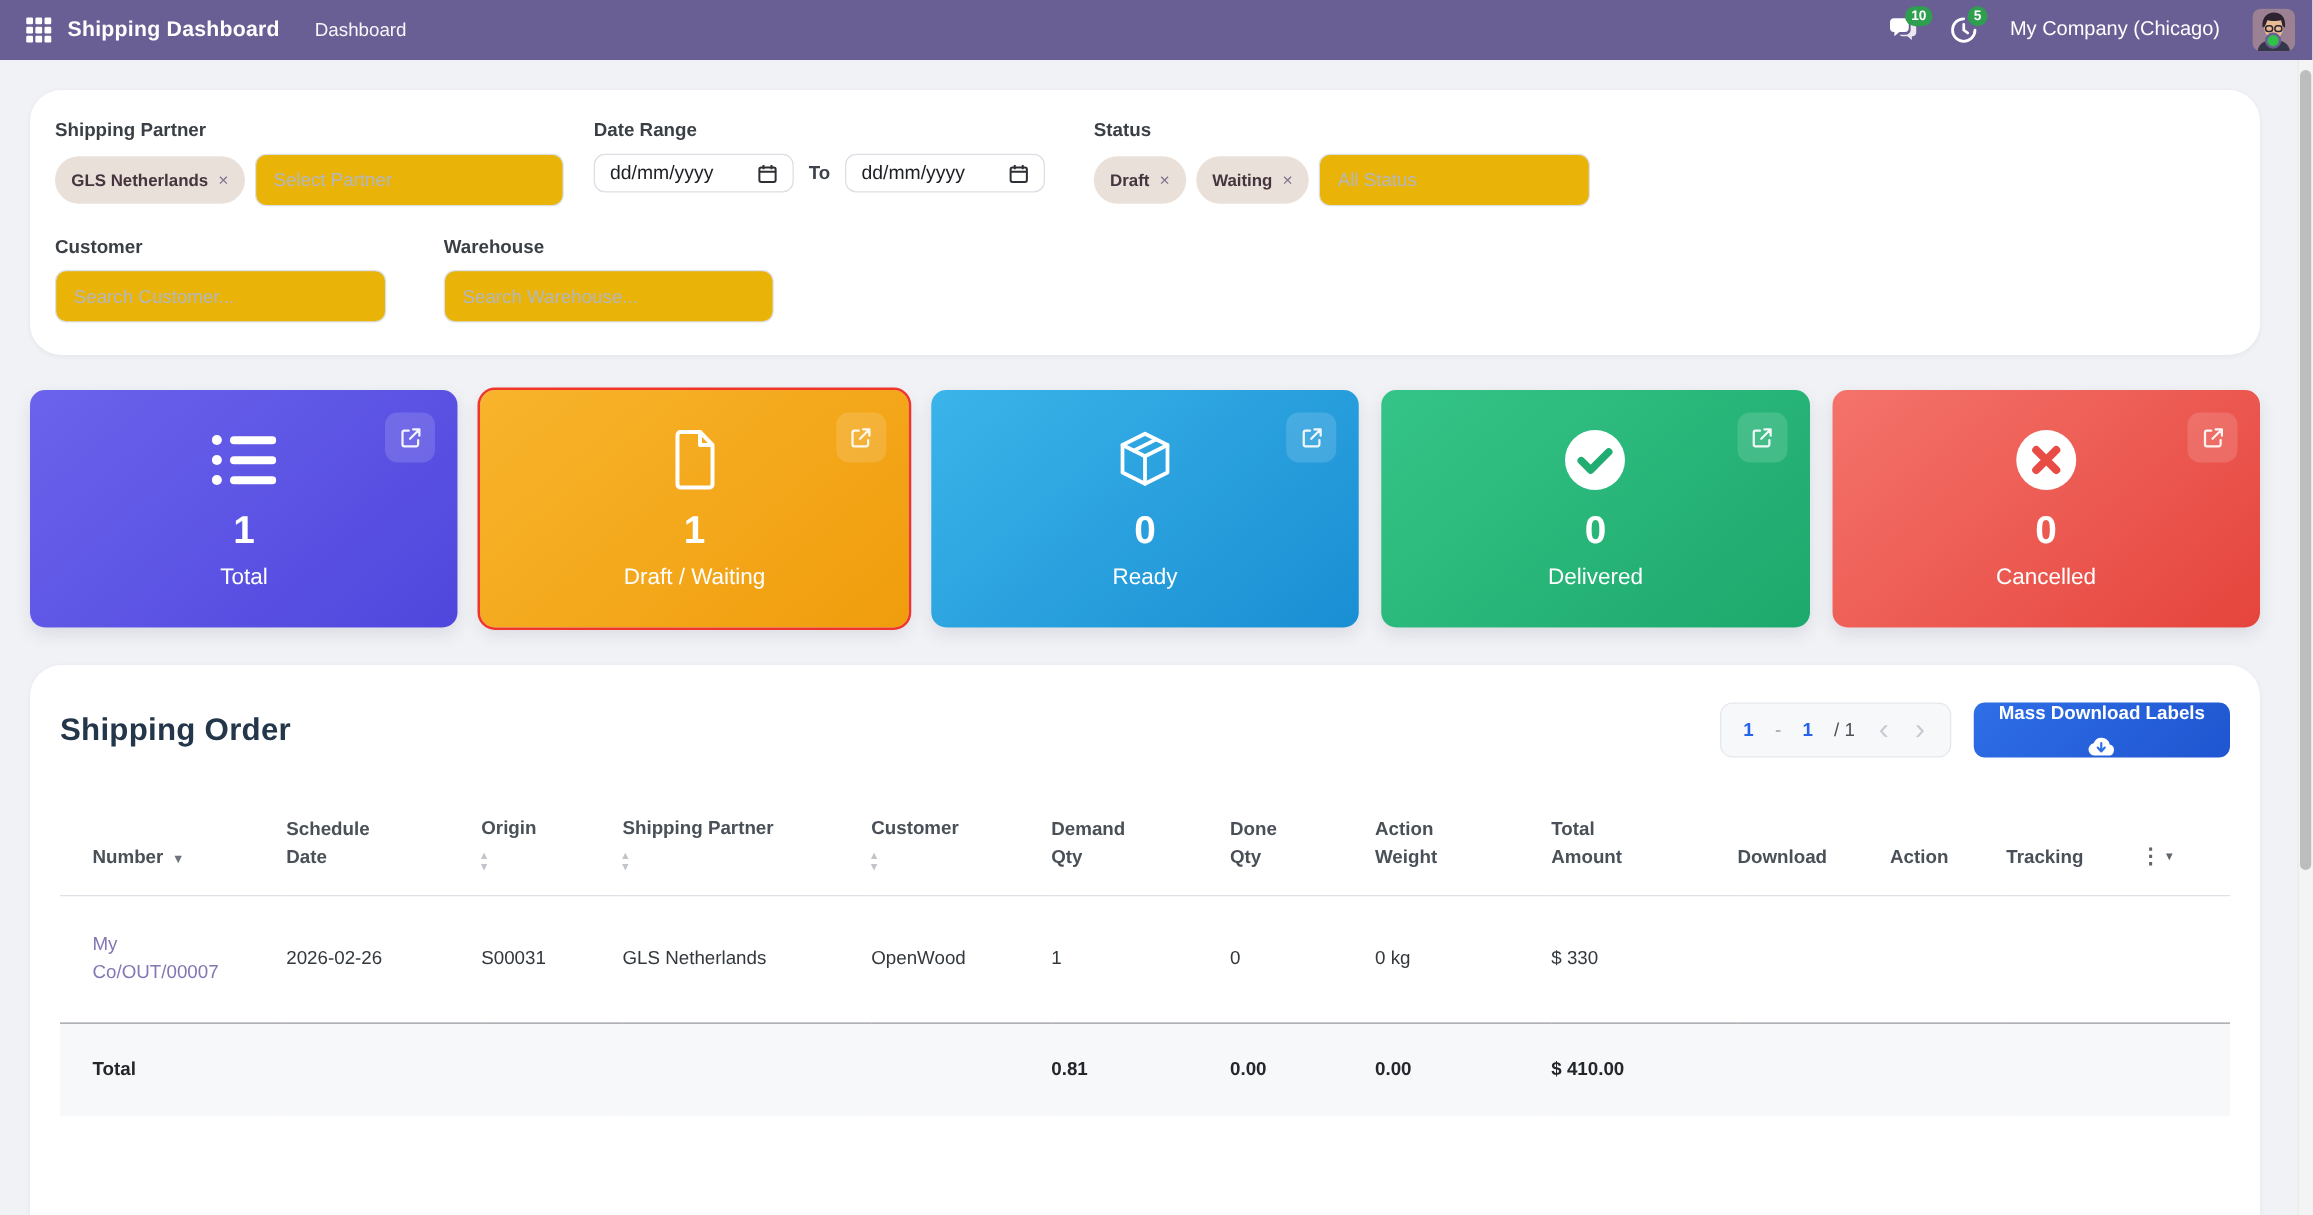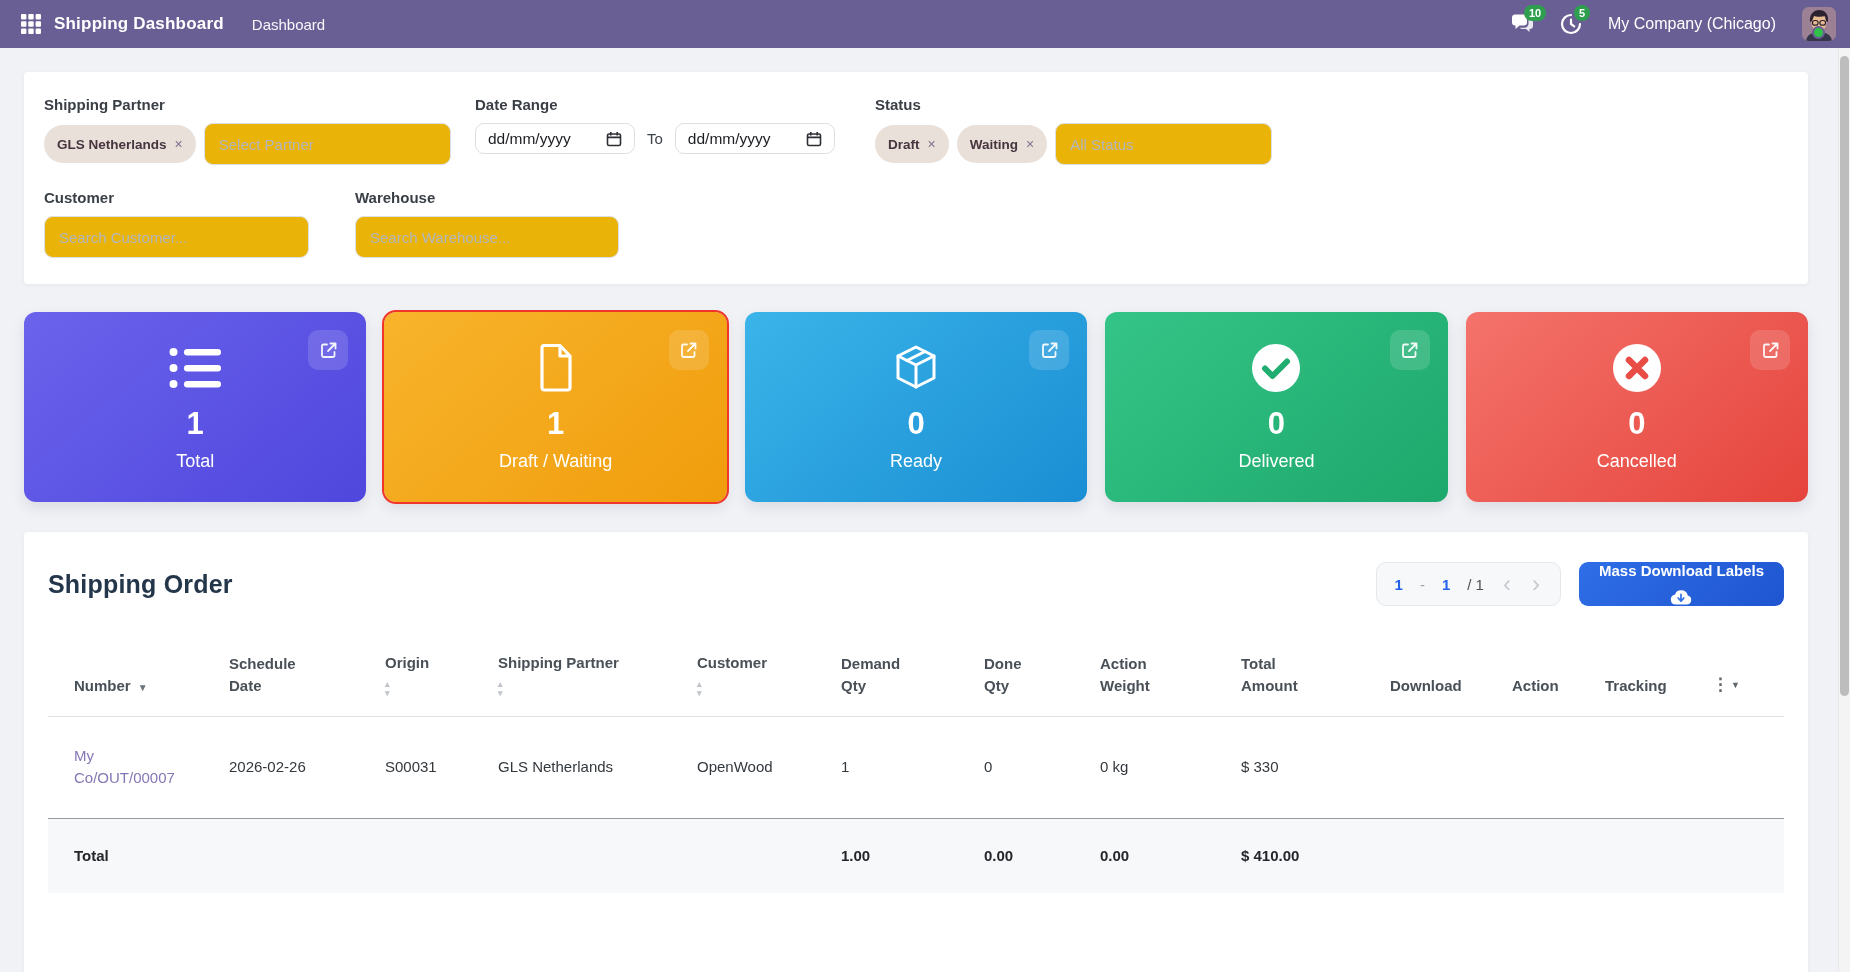--- a/index.html
+++ b/index.html
@@ -14,35 +14,35 @@
   .nav-right { margin-left:auto; display:flex; align-items:center; gap:26px; }
   .icon-wrap { position:relative; cursor:pointer; display:flex; }
   .nav-badge { position:absolute; top:-8px; left:14px; background:#2e9e4f; color:#fff; font-size:11px; font-weight:bold; border-radius:9px; padding:1px 5px; line-height:14px; }
   .company { font-size:16px; cursor:pointer; }
   .avatar { width:34px; height:34px; border-radius:7px; overflow:hidden; position:relative; cursor:pointer; background:#8d7585; }
   .presence { position:absolute; right:11px; bottom:2px; width:13px; height:13px; border-radius:50%; background:#2fc148; border:2px solid #6a5f94; }
   .avatar-cell { position:relative; }
 
   
   .page { padding:24px 42px 0 24px; }
-  .card-panel { background:#fff; border-radius:4px; box-shadow:0 1px 4px rgba(40,50,60,.06); }
+  .card-panel { background:#fff; border-radius:25px; box-shadow:0 1px 4px rgba(40,50,60,.06); }
 
   
   .filter-card { padding:24px 20px 26px 20px; }
   .filter-row { display:flex; align-items:flex-start; }
   .filter-row + .filter-row { margin-top:24px; }
   .fgroup { margin-right:24px; }
   .flabel { font-size:15px; font-weight:bold; color:#3a3f46; margin-bottom:10px; }
   .fcontrols { display:flex; align-items:center; }
   .tag { background:#e9e0da; color:#46353f; font-size:13.5px; font-weight:bold; height:38px; display:inline-flex; align-items:center; padding:0 13px; border-radius:19px; margin-right:8px; white-space:nowrap; }
   .tag .x { font-weight:normal; color:#7e7390; margin-left:8px; font-size:14px; cursor:pointer; }
   .txt-input { height:42px; border:1px solid #dcdfe4; border-radius:9px; padding:0 14px; font-size:15px; color:#333; outline:none; font-family:inherit; background:#eab308; }
   .txt-input::placeholder { color:#b3b7c0; }
   .date-box { width:160px; height:31px; border:1px solid #dcdfe4; border-radius:9px; display:flex; align-items:center; justify-content:space-between; padding:0 12px; font-size:15.5px; color:#1d1f23; cursor:pointer; background:#fff; }
-  .to-label { margin:0 12px; font-size:15px; color:#3c434a; font-weight:normal; }
+  .to-label { margin:0 12px; font-size:15px; color:#3c434a; font-weight:bold; }
 
   
   .cards-row { display:flex; gap:18px; margin-top:28px; }
   .stat-card { flex:1; height:190px; border-radius:12px; color:#fff; position:relative; display:flex; flex-direction:column; align-items:center; justify-content:center; cursor:pointer; box-shadow:0 6px 14px rgba(30,40,60,.10); }
   .sc-total     { background:linear-gradient(140deg,#6b63ec 0%,#4f46dd 100%); }
   .sc-draft     { background:linear-gradient(140deg,#f8b42c 0%,#f09d0c 100%); }
   .sc-ready     { background:linear-gradient(140deg,#3ab4e9 0%,#1a8ed3 100%); }
   .sc-delivered { background:linear-gradient(140deg,#35c487 0%,#1da86c 100%); }
   .sc-cancelled { background:linear-gradient(140deg,#f4736b 0%,#e5443c 100%); }
   .sc-highlight { outline:2px solid #f0352b; outline-offset:0; }
@@ -405,21 +405,21 @@
           <td></td>
         </tr>
       </tbody>
       <tfoot>
         <tr>
           <td>Total</td>
           <td></td>
             <td></td>
             <td></td>
             <td></td>
-          <td>1.00</td>
+          <td>0.81</td>
           <td>0.00</td>
           <td>0.00</td>
           <td>$ 410.00</td>
           <td></td>
             <td></td>
             <td></td>
             <td></td>
         </tr>
       </tfoot>
     </table>

